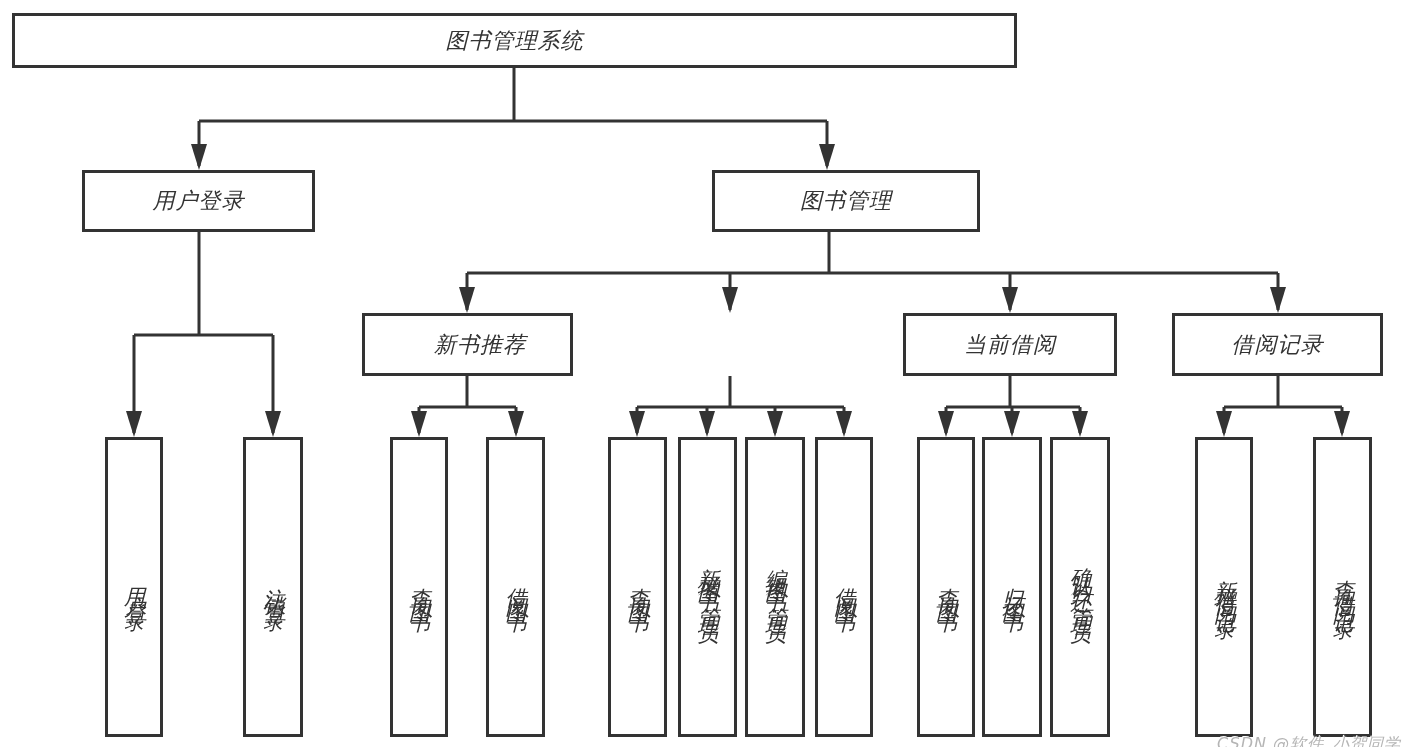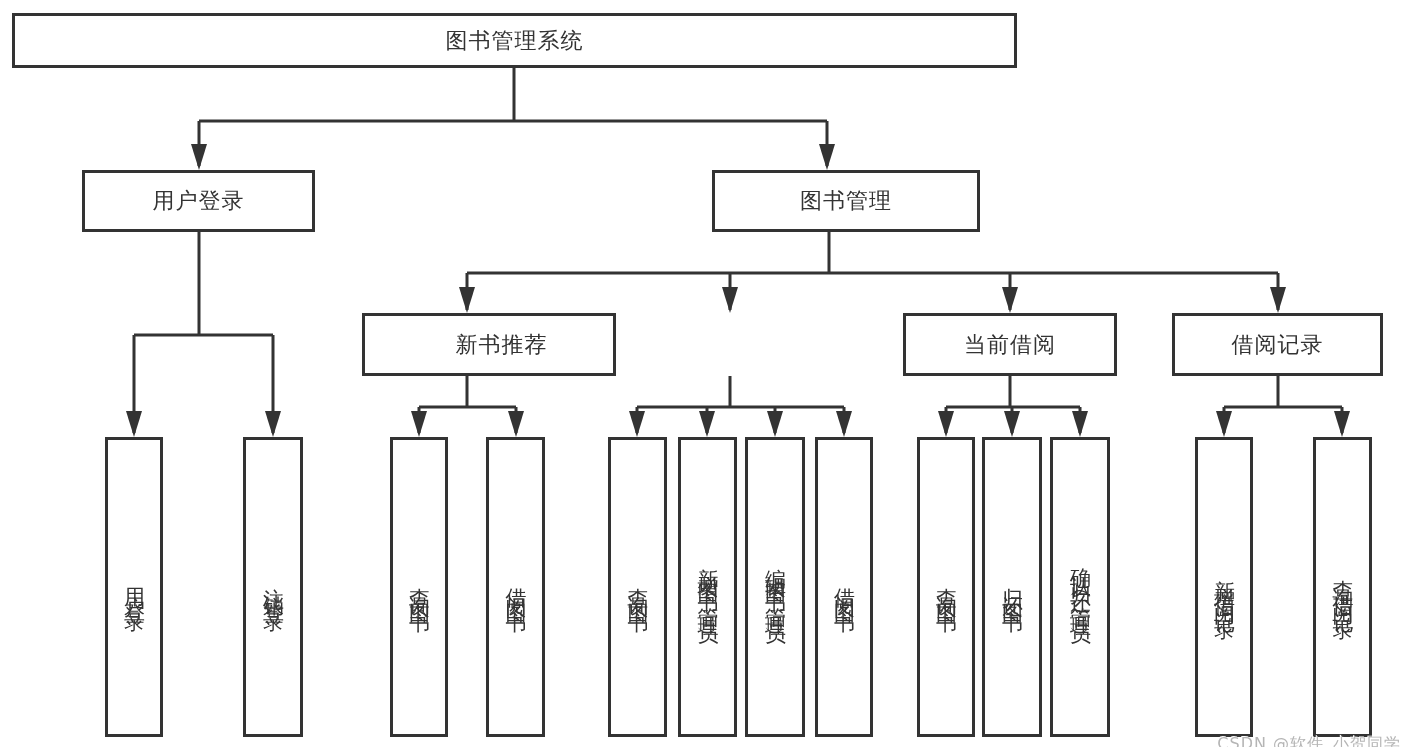--- a/index.html
+++ b/index.html
@@ -10,20 +10,21 @@
   }
   * { margin: 0; padding: 0; box-sizing: border-box; }
   html, body { background: var(--background); }
   body { font-family: "DejaVu Sans", "Liberation Sans", sans-serif; }
   .canvas {
     position: relative;
     width: 1405px;
     height: 747px;
     background: var(--background);
     overflow: hidden;
+    font-style: italic;
   }
   svg.connectors {
     position: absolute;
     left: 0; top: 0;
     width: 1405px; height: 747px;
     z-index: 1;
   }
   svg.connectors path {
     stroke: var(--line);
     stroke-width: 3;
@@ -50,21 +51,21 @@
     writing-mode: vertical-lr;
     text-orientation: mixed;
     line-height: 1;
     letter-spacing: 8px;
     white-space: nowrap;
   }
   
   .n-root  { left: 12px;   top: 13px;  width: 1005px; height: 55px; }
   .n-l2a   { left: 82px;   top: 170px; width: 233px;  height: 62px; }
   .n-l2b   { left: 712px;  top: 170px; width: 268px;  height: 62px; }
-  .n-l3a   { left: 362px;  top: 313px; width: 254px;  height: 63px; padding-left: 25px; }
+  .n-l3a   { left: 362px;  top: 313px; width: 211px;  height: 63px; padding-left: 25px; }
   .n-l3b   { left: 623px;  top: 313px; width: 214px;  height: 63px; }
   .n-l3c   { left: 903px;  top: 313px; width: 214px;  height: 63px; justify-content: center; }
   .n-l3d   { left: 1172px; top: 313px; width: 211px;  height: 63px; }
   .leaf    { top: 437px; height: 300px; }
   .n-f1  { left: 105px;  width: 58px; }
   .n-f2  { left: 243px;  width: 60px; }
   .n-f3  { left: 390px;  width: 58px; }
   .n-f4  { left: 486px;  width: 59px; }
   .n-f5  { left: 608px;  width: 59px; }
   .n-f6  { left: 678px;  width: 59px; }

